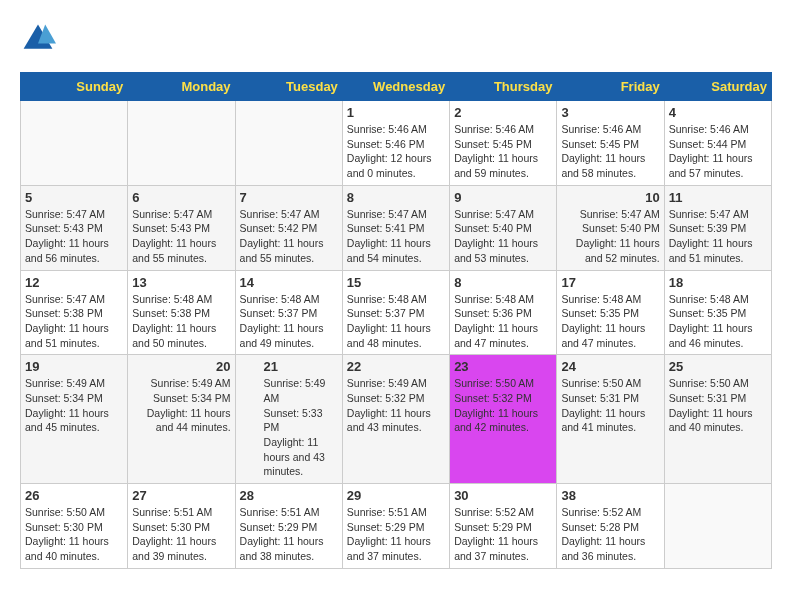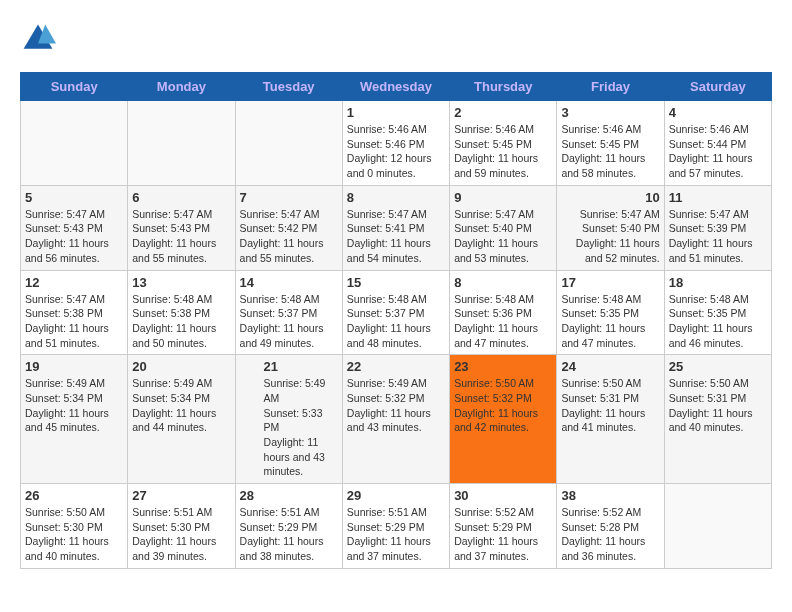--- a/index.html
+++ b/index.html
@@ -44,23 +44,23 @@
       font-size: 15px;
       color: #555;
     }
     .calendar {
       width: 100%;
       border-collapse: collapse;
       font-size: 11px;
     }
     .calendar th {
       background: #1a5fa8;
-      color: #c4b5fd;
+      color: #fde047;
       padding: 6px 4px;
-      text-align: center;
+      text-align: right;
       font-size: 13px;
       font-weight: bold;
       border: 1px solid #1a5fa8;
     }
     .calendar td {
       border: 1px solid #ccc;
       vertical-align: top;
       padding: 4px;
       width: 107px;
       min-height: 80px;
@@ -196,33 +196,33 @@
         <td>
           <div class="day-number">18</div>
           <div class="day-info">Sunrise: 5:48 AM<br>Sunset: 5:35 PM<br>Daylight: 11 hours and 46 minutes.</div>
         </td>
       </tr>
       <tr>
         <td style="background: rgb(245, 245, 245);">
           <div class="day-number">19</div>
           <div class="day-info">Sunrise: 5:49 AM<br>Sunset: 5:34 PM<br>Daylight: 11 hours and 45 minutes.</div>
         </td>
-        <td style="background: rgb(245, 245, 245);">
+        <td style="background: rgb(245, 245, 245); text-align: right;">
           <div class="day-number">20</div>
           <div class="day-info">Sunrise: 5:49 AM<br>Sunset: 5:34 PM<br>Daylight: 11 hours and 44 minutes.</div>
         </td>
         <td style="background: rgb(245, 245, 245); padding-left: 28px;">
           <div class="day-number">21</div>
           <div class="day-info">Sunrise: 5:49 AM<br>Sunset: 5:33 PM<br>Daylight: 11 hours and 43 minutes.</div>
         </td>
         <td style="background: rgb(245, 245, 245);">
           <div class="day-number">22</div>
           <div class="day-info">Sunrise: 5:49 AM<br>Sunset: 5:32 PM<br>Daylight: 11 hours and 43 minutes.</div>
         </td>
-        <td style="background: #f97316;">
+        <td style="background: #d946ef;">
           <div class="day-number">23</div>
           <div class="day-info">Sunrise: 5:50 AM<br>Sunset: 5:32 PM<br>Daylight: 11 hours and 42 minutes.</div>
         </td>
         <td style="background: rgb(245, 245, 245);">
           <div class="day-number">24</div>
           <div class="day-info">Sunrise: 5:50 AM<br>Sunset: 5:31 PM<br>Daylight: 11 hours and 41 minutes.</div>
         </td>
         <td style="background: rgb(245, 245, 245);">
           <div class="day-number">25</div>
           <div class="day-info">Sunrise: 5:50 AM<br>Sunset: 5:31 PM<br>Daylight: 11 hours and 40 minutes.</div>

